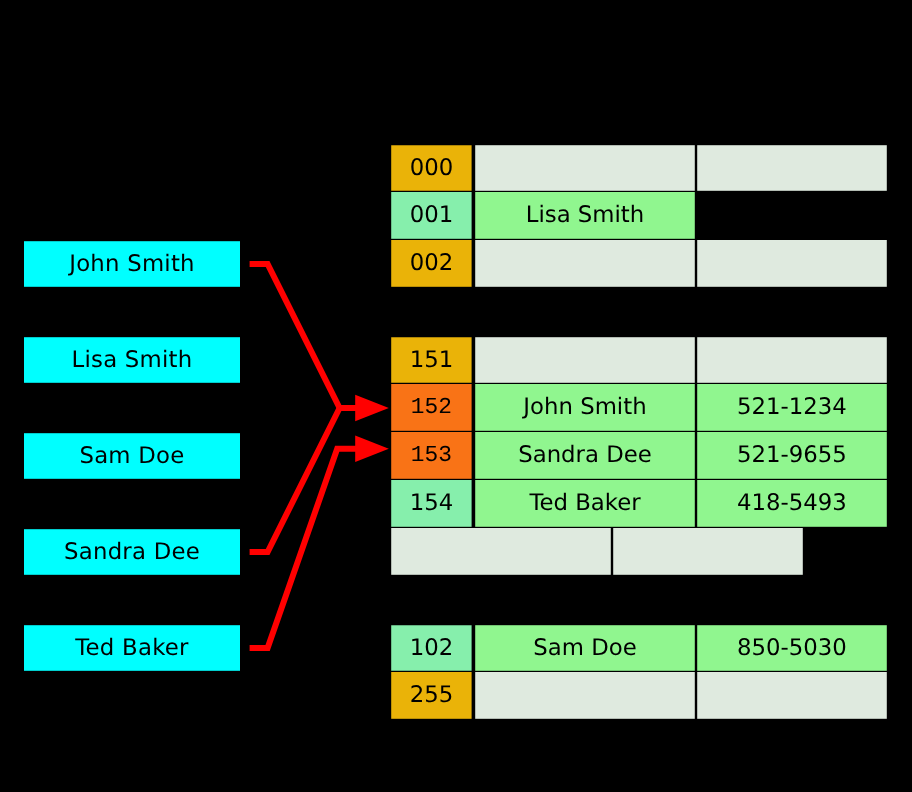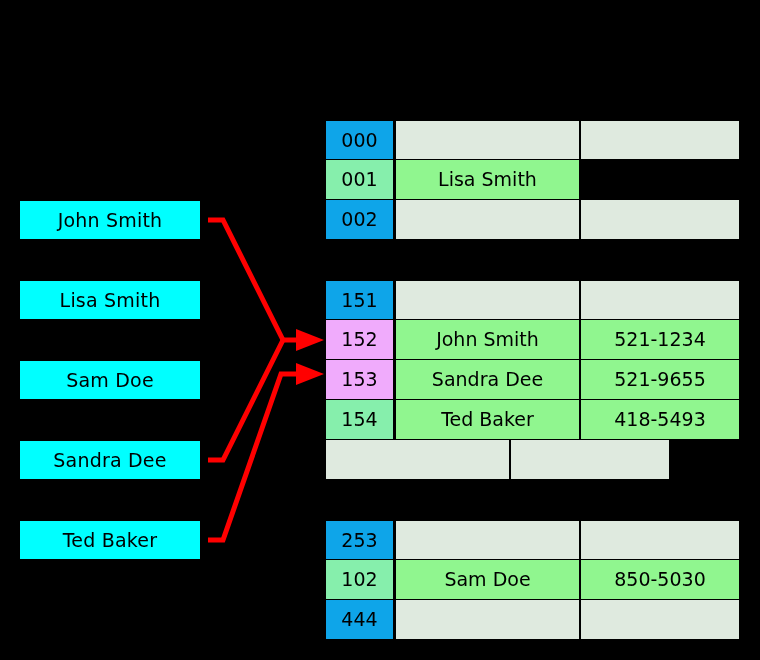--- a/index.html
+++ b/index.html
@@ -52,25 +52,25 @@
     align-items: center;
     justify-content: center;
     font-size: 19px;
     color: #000000;
     line-height: 1;
     border: 1px solid #000000;
     margin: 0;
   }
   .cell-index {
     width: 70px;
-    background: #0ea5e9;
+    background: #eab308;
     border-right-width: 2px;
   }
   .cell-index.lavender { background: #86efac; }
-  .cell-index.redmark  { background: #f0abfc; }
+  .cell-index.redmark  { background: #f97316; font-family: Liberation Mono, monospace; }
 
   .cell-name {
     width: 185px;
     background: #DFEADF;
   }
   .cell-phone {
     width: 160px;
     background: #DFEADF;
   }
   .cell-name.filled,
@@ -149,31 +149,26 @@
       <div class="cell cell-phone filled">418-5493</div>
     </div>
     <div class="row">
       <div class="cell cell-name"></div>
       <div class="cell cell-phone"></div>
     </div>
   </div>
 
   <div class="table-group" style="top:520px;">
     <div class="row">
-      <div class="cell cell-index">253</div>
-      <div class="cell cell-name"></div>
-      <div class="cell cell-phone"></div>
-    </div>
-    <div class="row">
       <div class="cell cell-index lavender">102</div>
       <div class="cell cell-name filled">Sam Doe</div>
       <div class="cell cell-phone filled">850-5030</div>
     </div>
     <div class="row">
-      <div class="cell cell-index">444</div>
+      <div class="cell cell-index">255</div>
       <div class="cell cell-name"></div>
       <div class="cell cell-phone"></div>
     </div>
   </div>
 
   <svg id="wires" viewBox="0 0 760 660">
 
     <path d="M 208 220 L 223 220 L 283 340" fill="none" stroke="#FF0000" stroke-width="5"></path>
 
     <path d="M 208 460 L 223 460 L 283 340" fill="none" stroke="#FF0000" stroke-width="5"></path>

